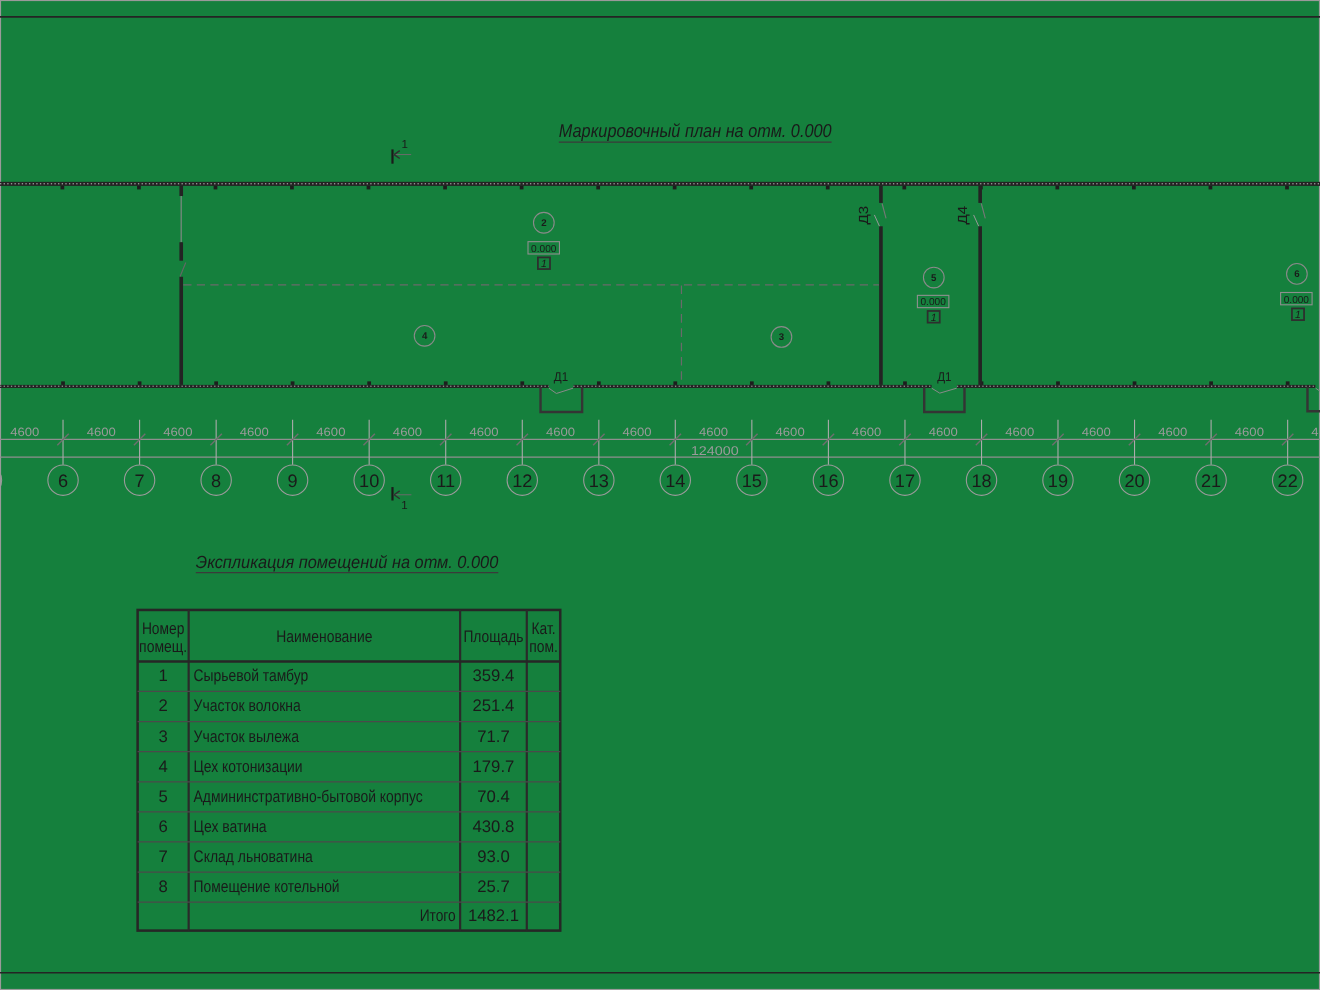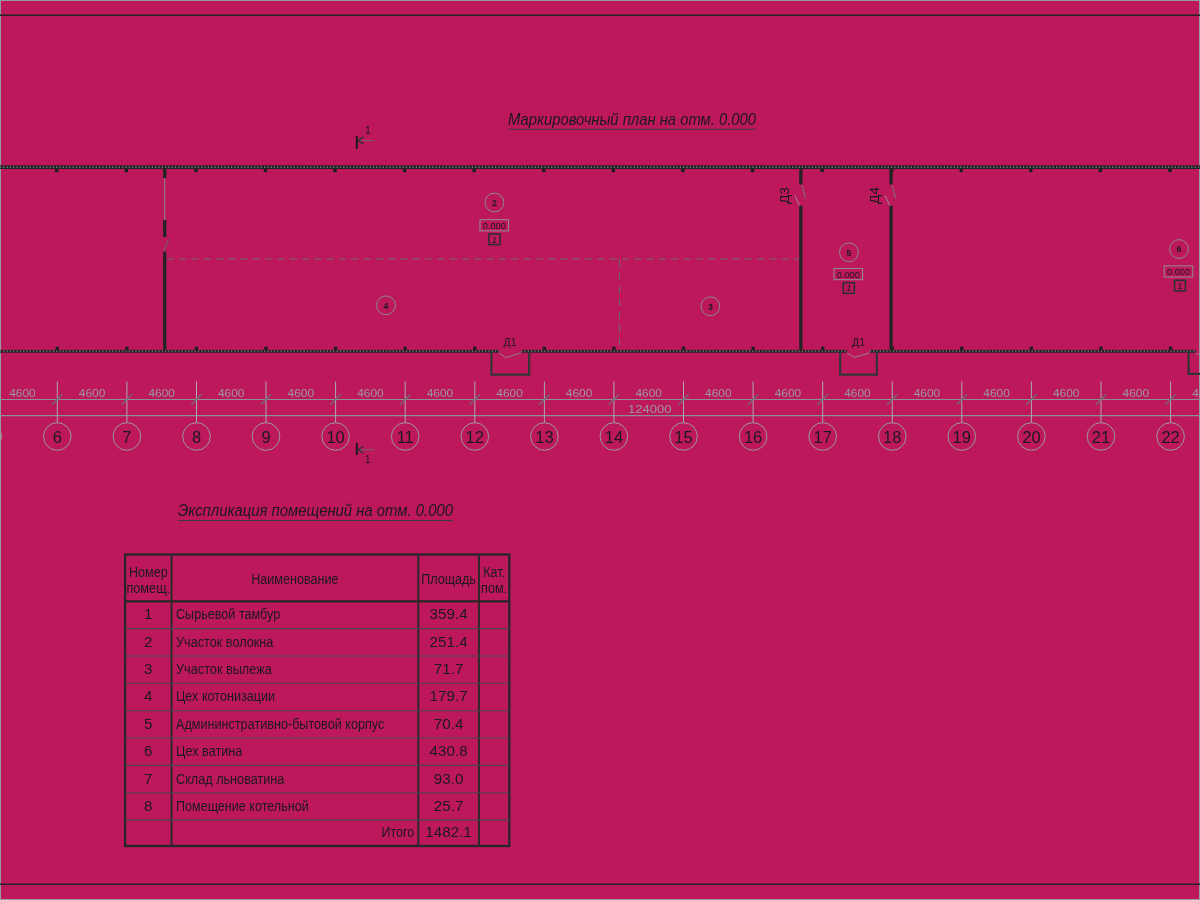--- a/index.html
+++ b/index.html
@@ -1,14 +1,14 @@
 <!DOCTYPE html>
 <html><head><meta charset="utf-8"><style>
 html,body{margin:0;padding:0;background:#fff;}
-.page{position:relative;width:1200px;height:900px;overflow:hidden;background:#be185d;}
+.page{position:relative;width:1200px;height:900px;overflow:hidden;background:#15803d;}
 svg{position:absolute;left:0;top:0;}
 svg{fill:#1a1a1a;}
 text{font-family:"Liberation Sans", sans-serif;-webkit-font-smoothing:antialiased;}
 </style></head><body>
 <div class="page">
 <svg width="1200" height="900" viewBox="0 0 1200 900">
 
 <rect x="0.5" y="0.5" width="1199" height="899" fill="none" stroke="#9a9a9a" stroke-width="1"></rect>
 
 <line x1="0" y1="15.3" x2="1200" y2="15.3" stroke="#242424" stroke-width="1.5"></line>

